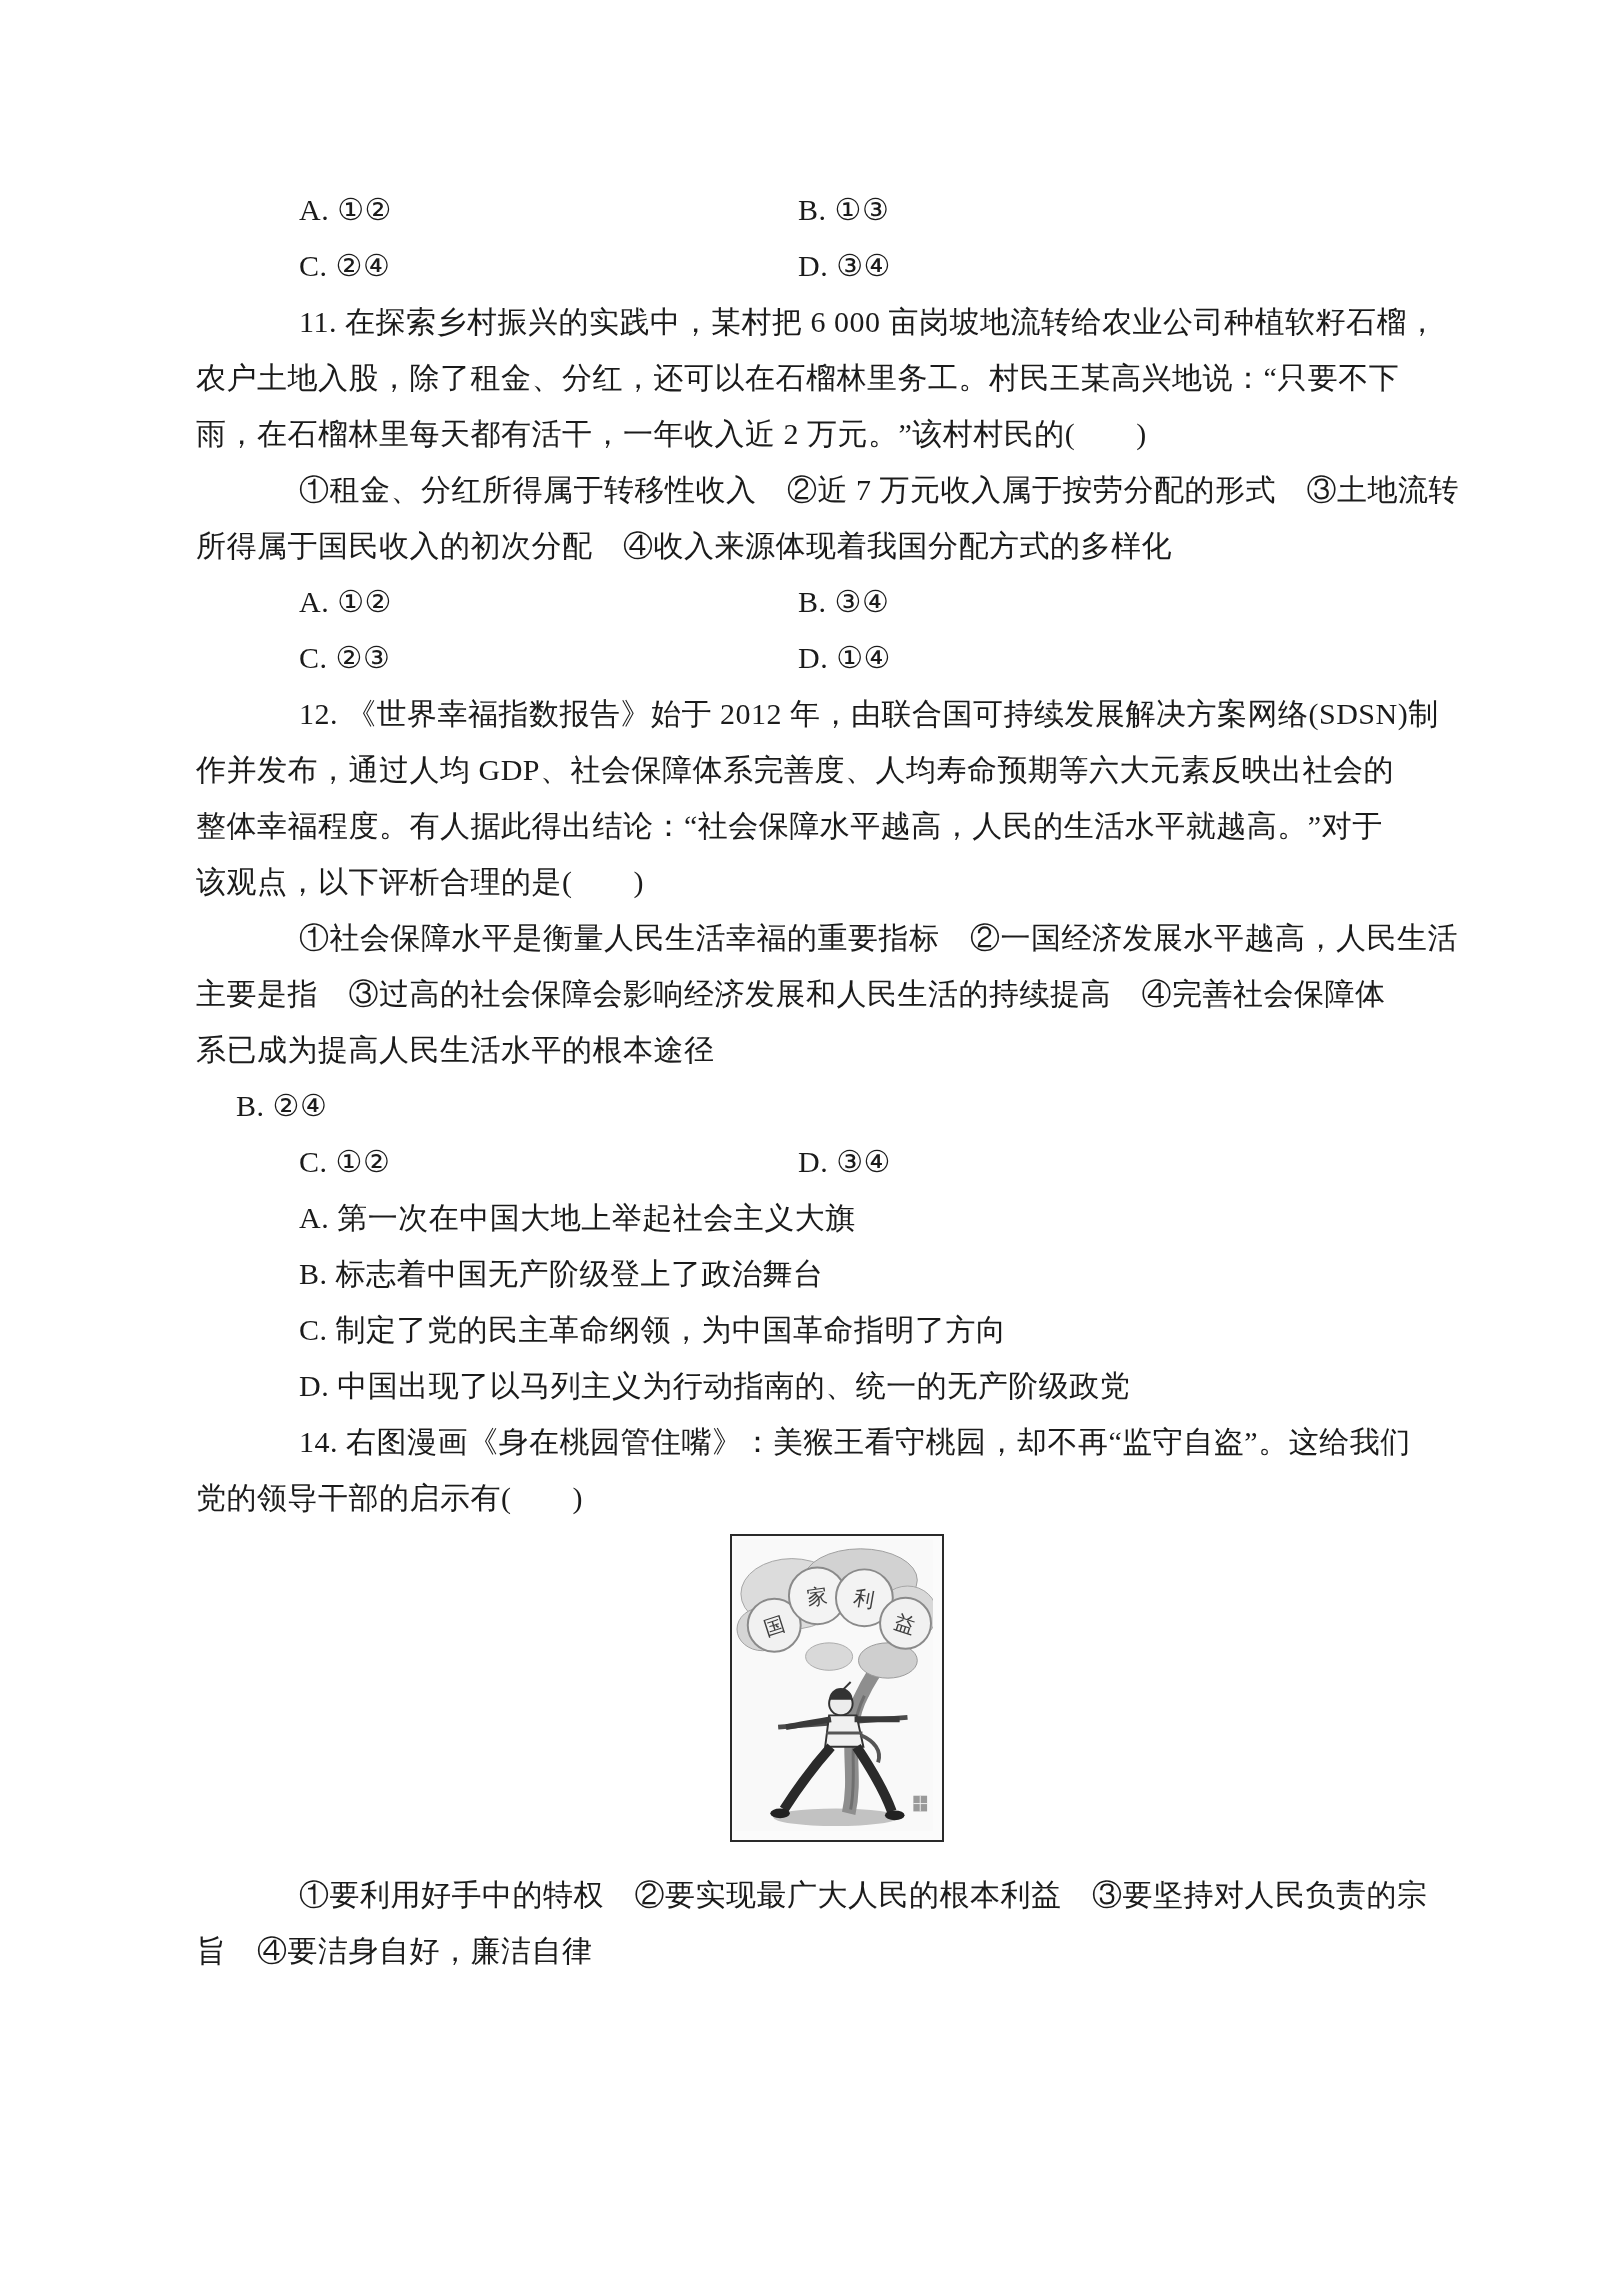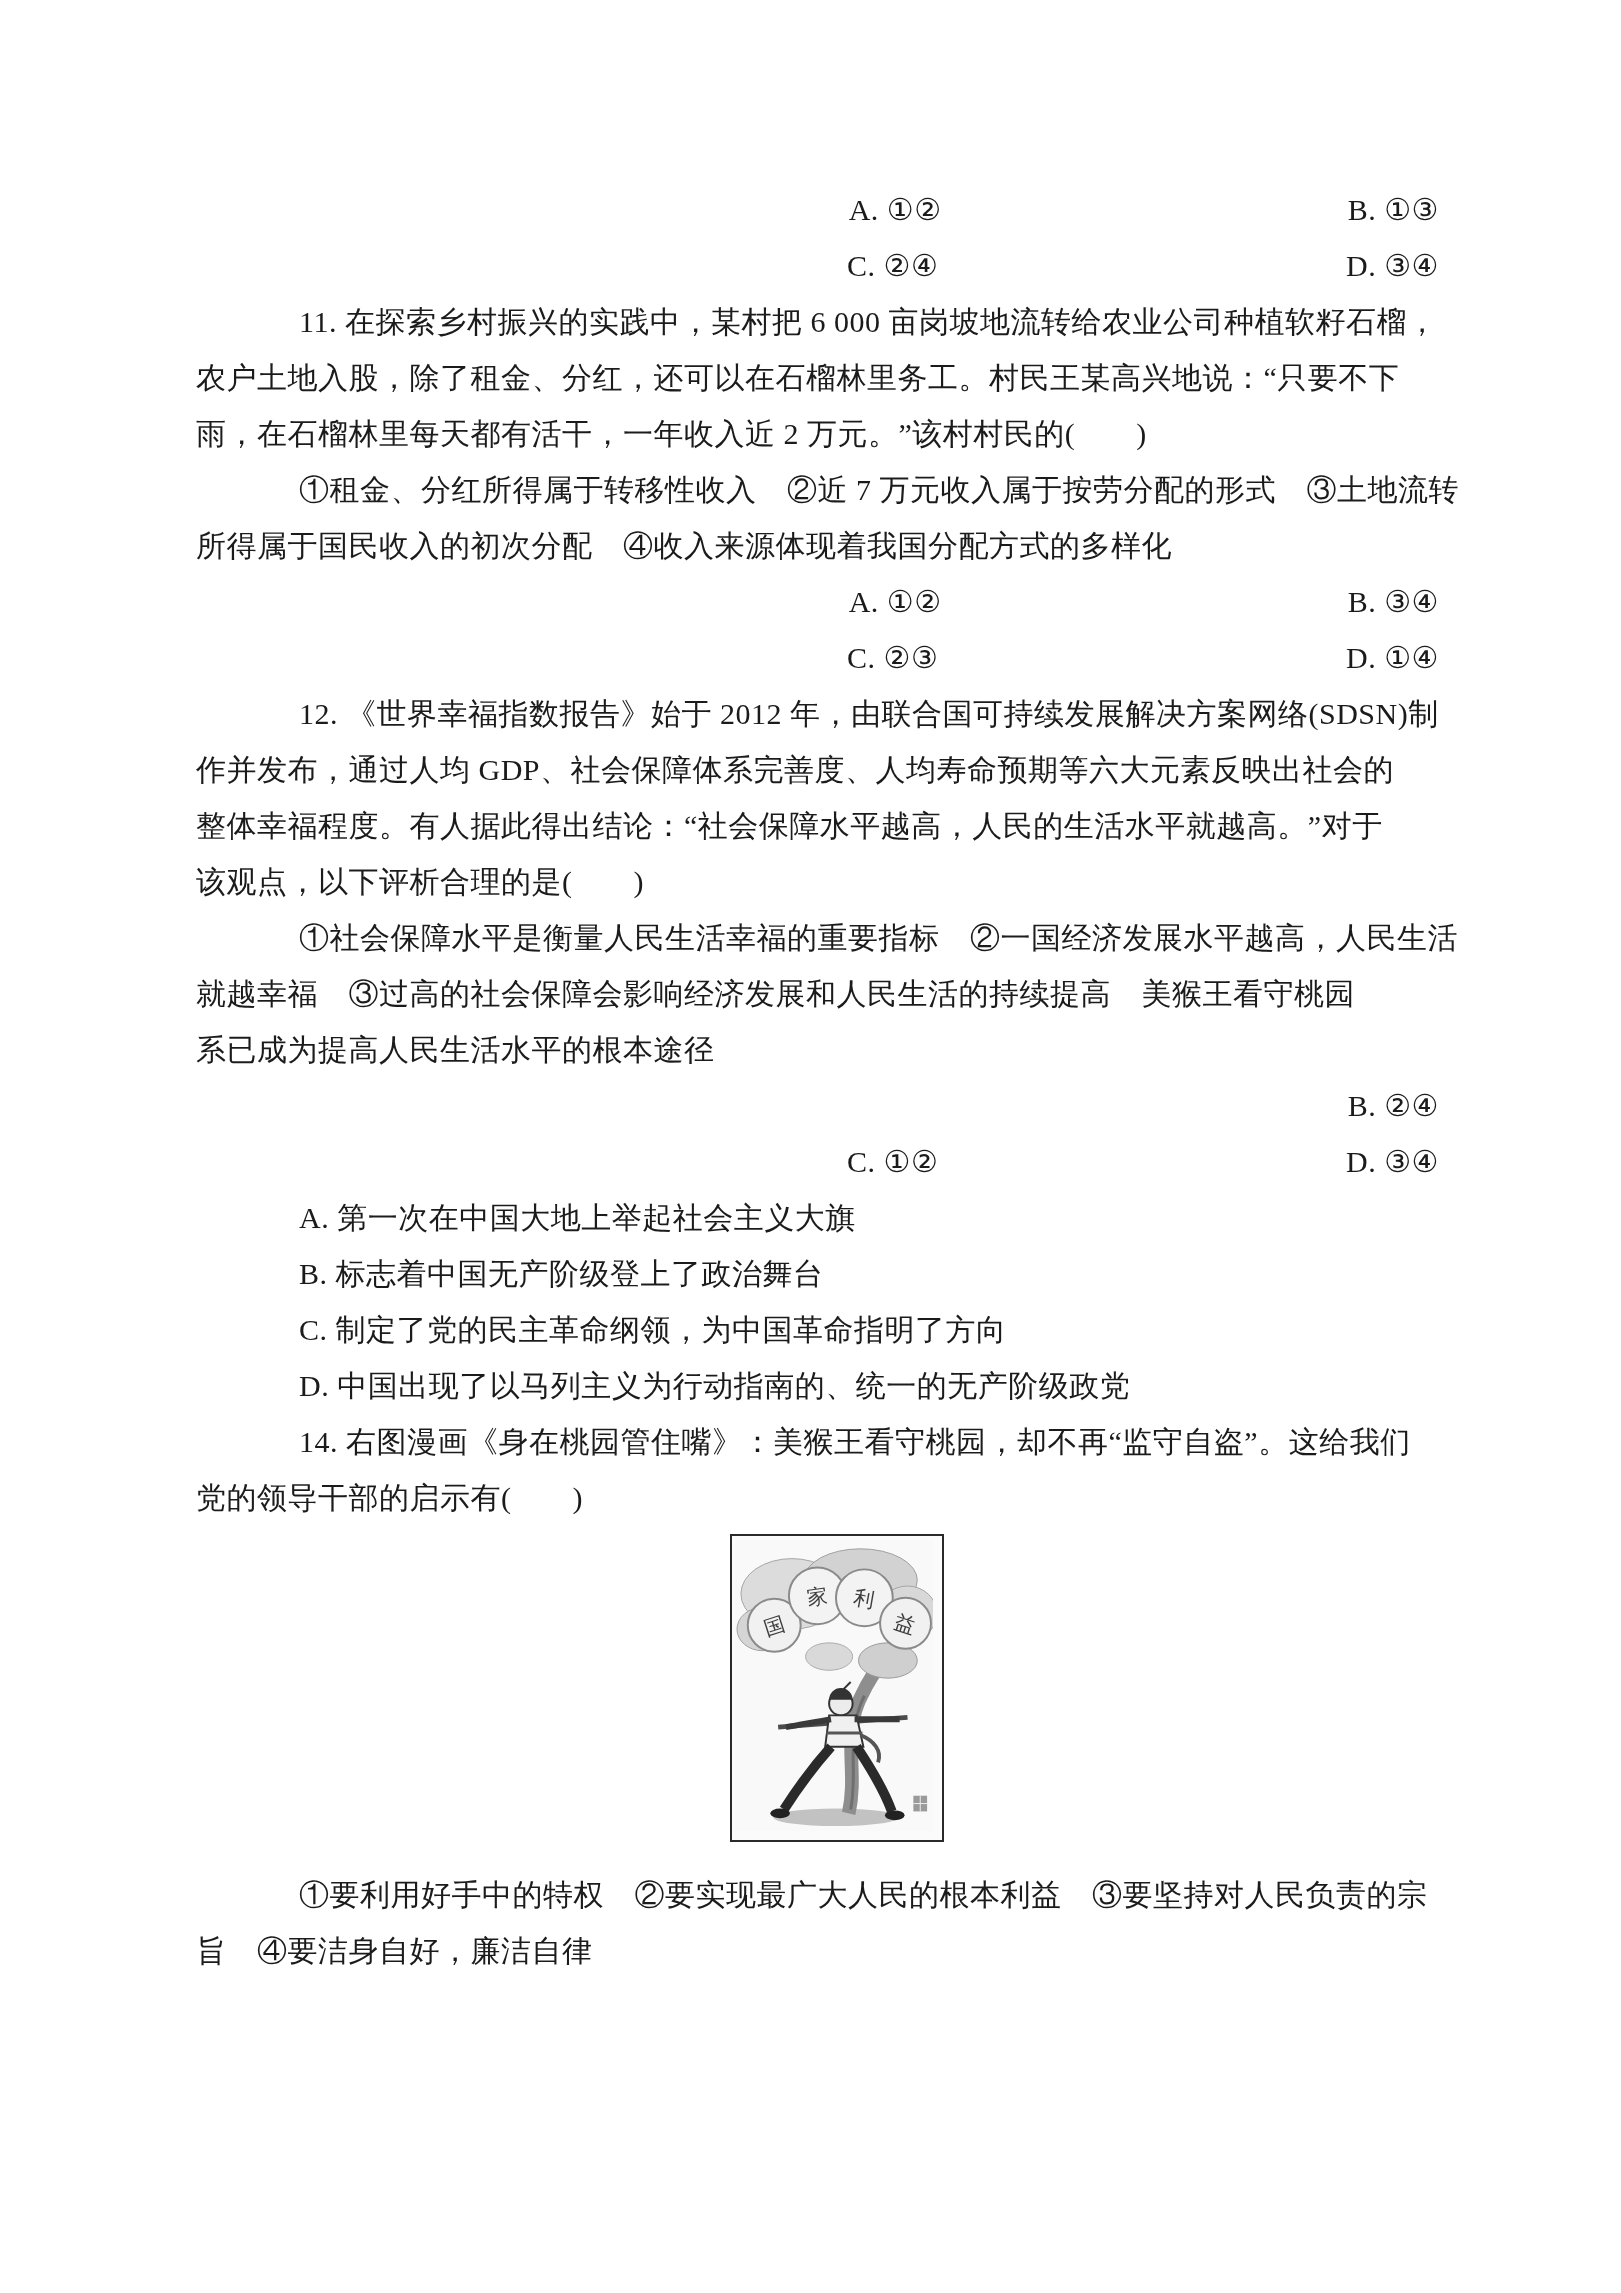--- a/index.html
+++ b/index.html
@@ -23,21 +23,21 @@
     width: 1243px;
     font-size: 30px;
     letter-spacing: 0.5px;
   }
   .line {
     height: 56px;
     line-height: 56px;
     white-space: nowrap;
   }
   .indent { padding-left: 103px; }
-  .opt-row { display: flex; justify-content: flex-end; }
+  .opt-row { display: flex; }
   .opt-row .opt-left {
     margin-left: 103px;
     width: 459px;
     flex: 0 0 auto;
   }
   .opt-row .opt-right { flex: 0 0 auto; margin-left: 40px; }
   .figure-wrap {
     margin: 7.8px 0 25.5px 534px;
     width: 204px;
     height: 298px;
@@ -74,21 +74,21 @@
     <div class="line opt-row">
       <span class="opt-left">C. ②③</span>
       <span class="opt-right">D. ①④</span>
     </div>
 
     <div class="line indent">12. 《世界幸福指数报告》始于 2012 年，由联合国可持续发展解决方案网络(SDSN)制</div>
     <div class="line">作并发布，通过人均 GDP、社会保障体系完善度、人均寿命预期等六大元素反映出社会的</div>
     <div class="line">整体幸福程度。有人据此得出结论：“社会保障水平越高，人民的生活水平就越高。”对于</div>
     <div class="line">该观点，以下评析合理的是(　　)</div>
     <div class="line indent">①社会保障水平是衡量人民生活幸福的重要指标　②一国经济发展水平越高，人民生活</div>
-    <div class="line">就越幸福　③过高的社会保障会影响经济发展和人民生活的持续提高　美猴王看守桃园</div>
+    <div class="line">主要是指　③过高的社会保障会影响经济发展和人民生活的持续提高　④完善社会保障体</div>
     <div class="line">系已成为提高人民生活水平的根本途径</div>
     <div class="line opt-row">
       <span class="opt-right">B. ②④</span>
     </div>
     <div class="line opt-row">
       <span class="opt-left">C. ①②</span>
       <span class="opt-right">D. ③④</span>
     </div>
 
     <div class="line indent">A. 第一次在中国大地上举起社会主义大旗</div>

